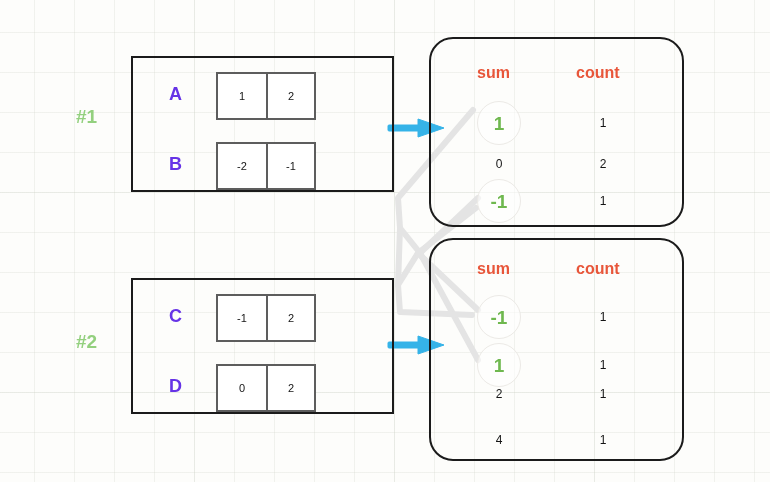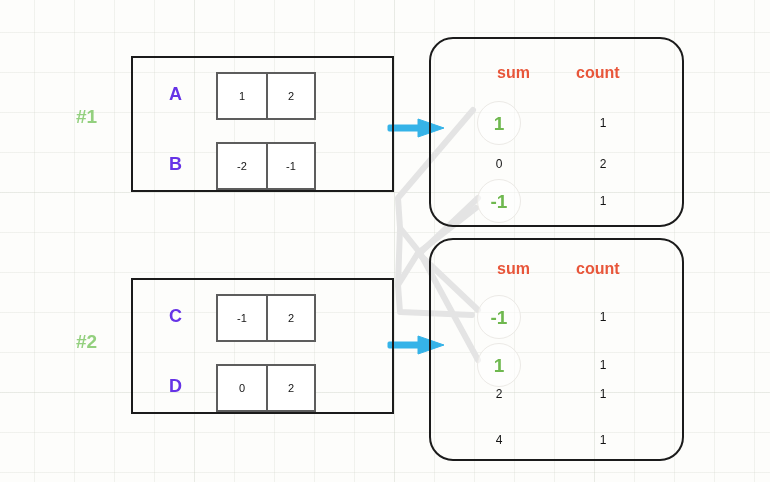--- a/index.html
+++ b/index.html
@@ -110,21 +110,21 @@
   #out-1 { left: 429px; top: 37px;  width: 255px; height: 190px; }
   #out-2 { left: 429px; top: 238px; width: 255px; height: 223px; }
 
   .col-head {
     position: absolute;
     font-size: 16px;
     font-weight: 600;
     color: #e8563a;
     font-family: "Liberation Sans", sans-serif;
   }
-  .head-sum   { left: 66px; }
+  .head-sum   { left: 46px; }
   .head-count { left: 145px; }
 
   .val {
     position: absolute;
     font-size: 12px;
     color: #141414;
     font-family: "Liberation Sans", sans-serif;
     text-align: center;
     width: 40px;
   }

